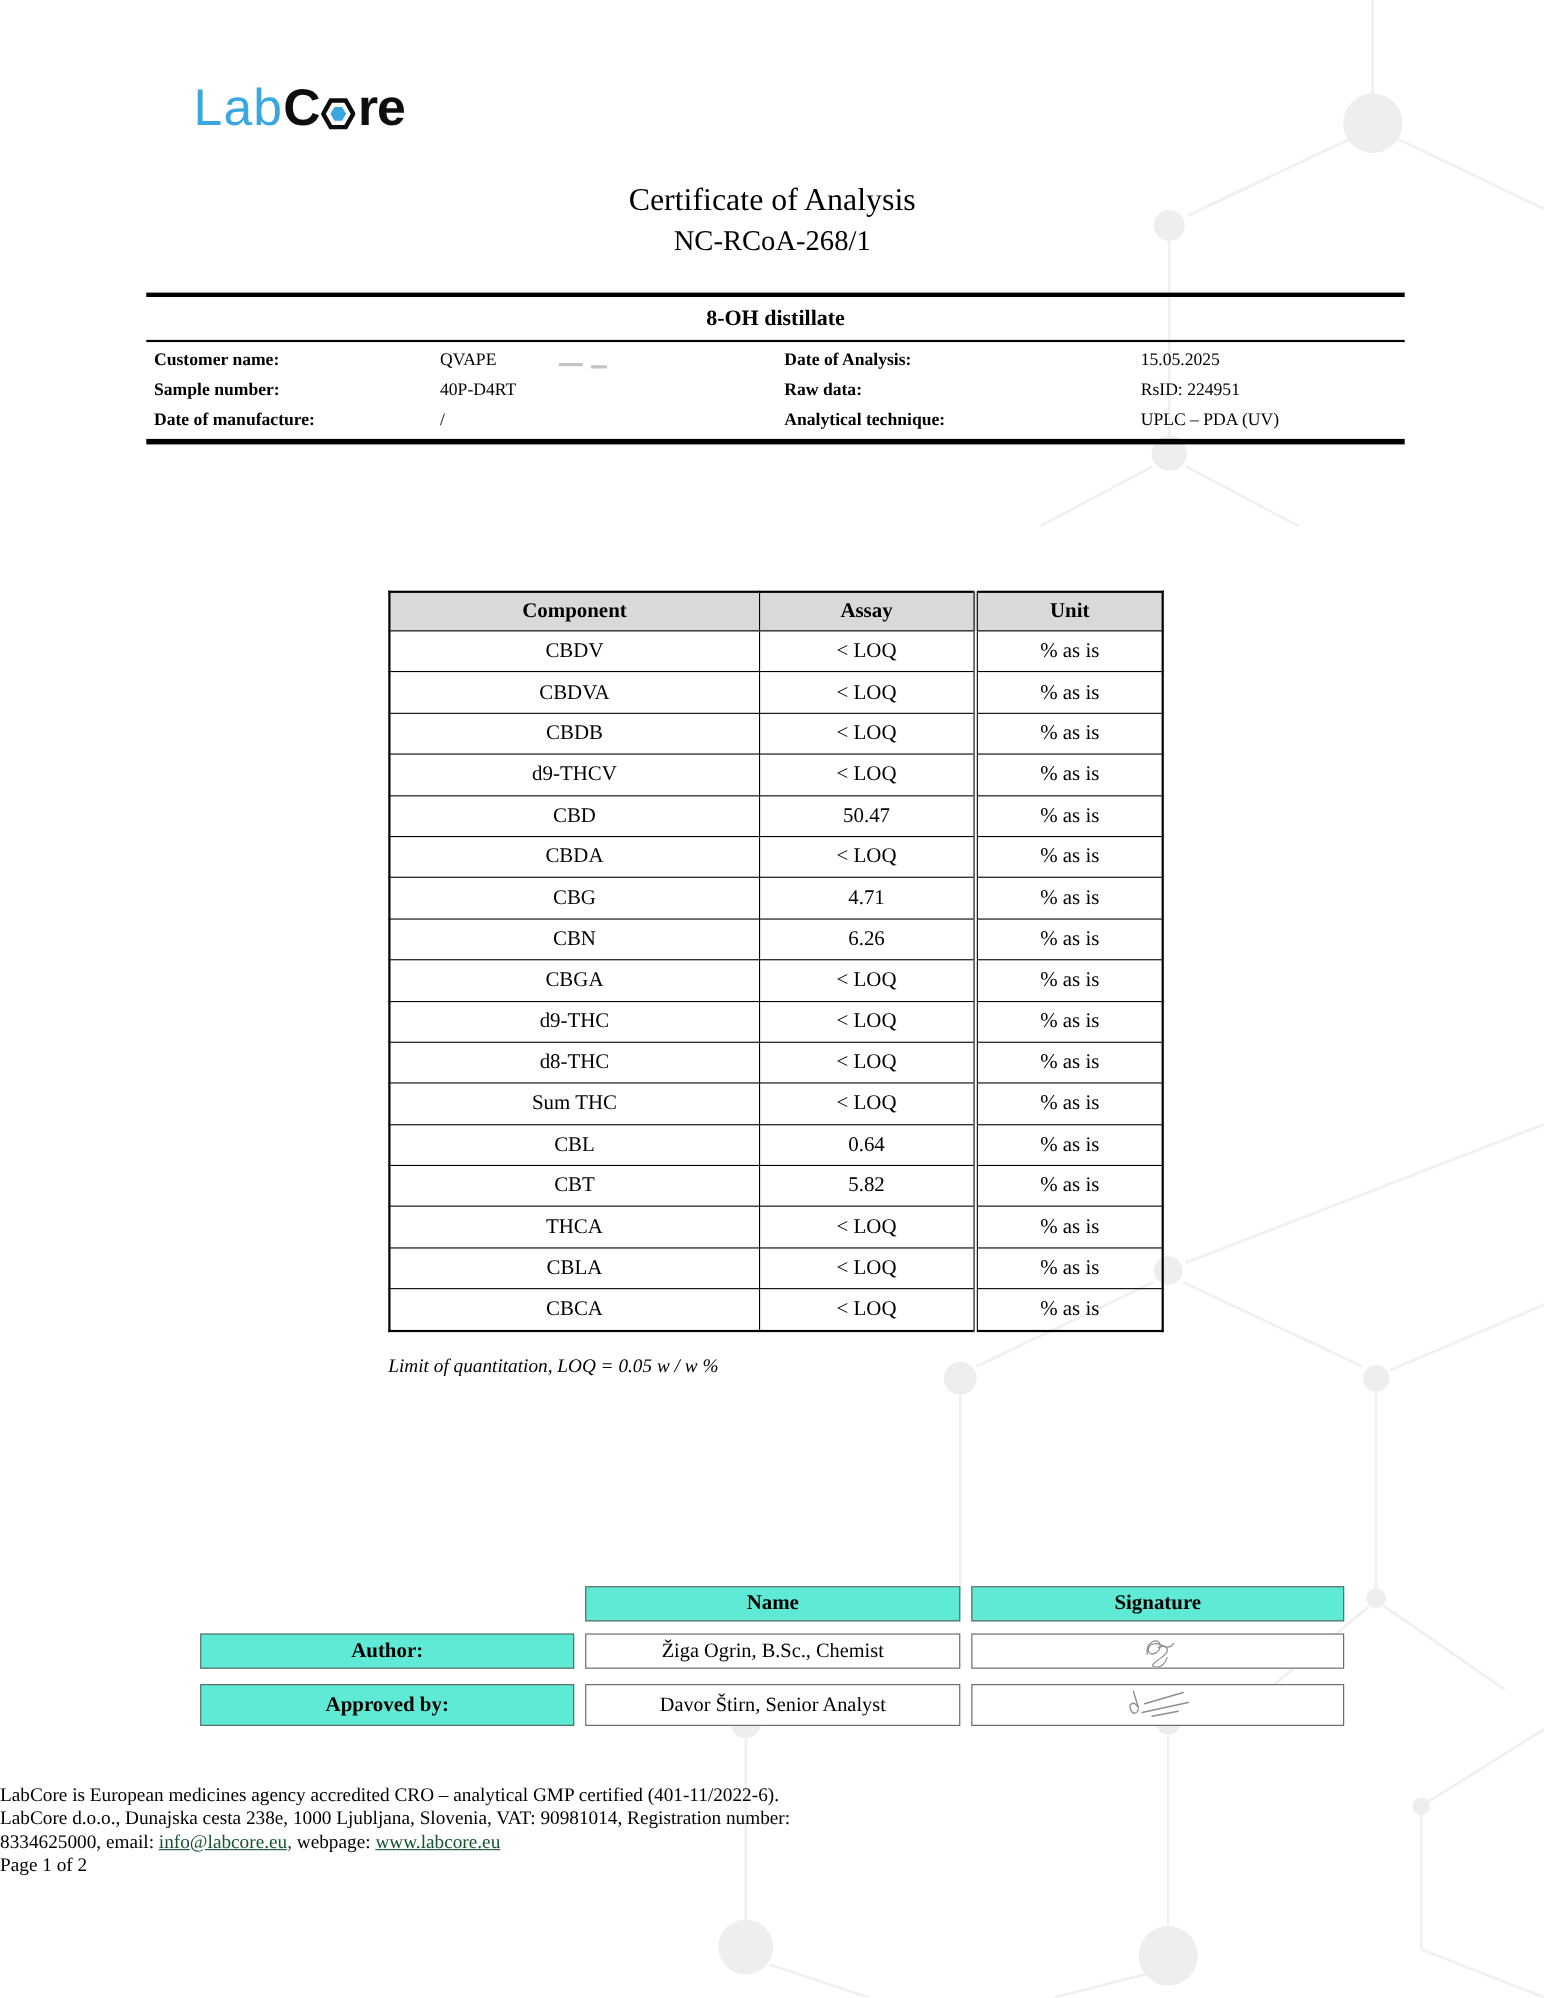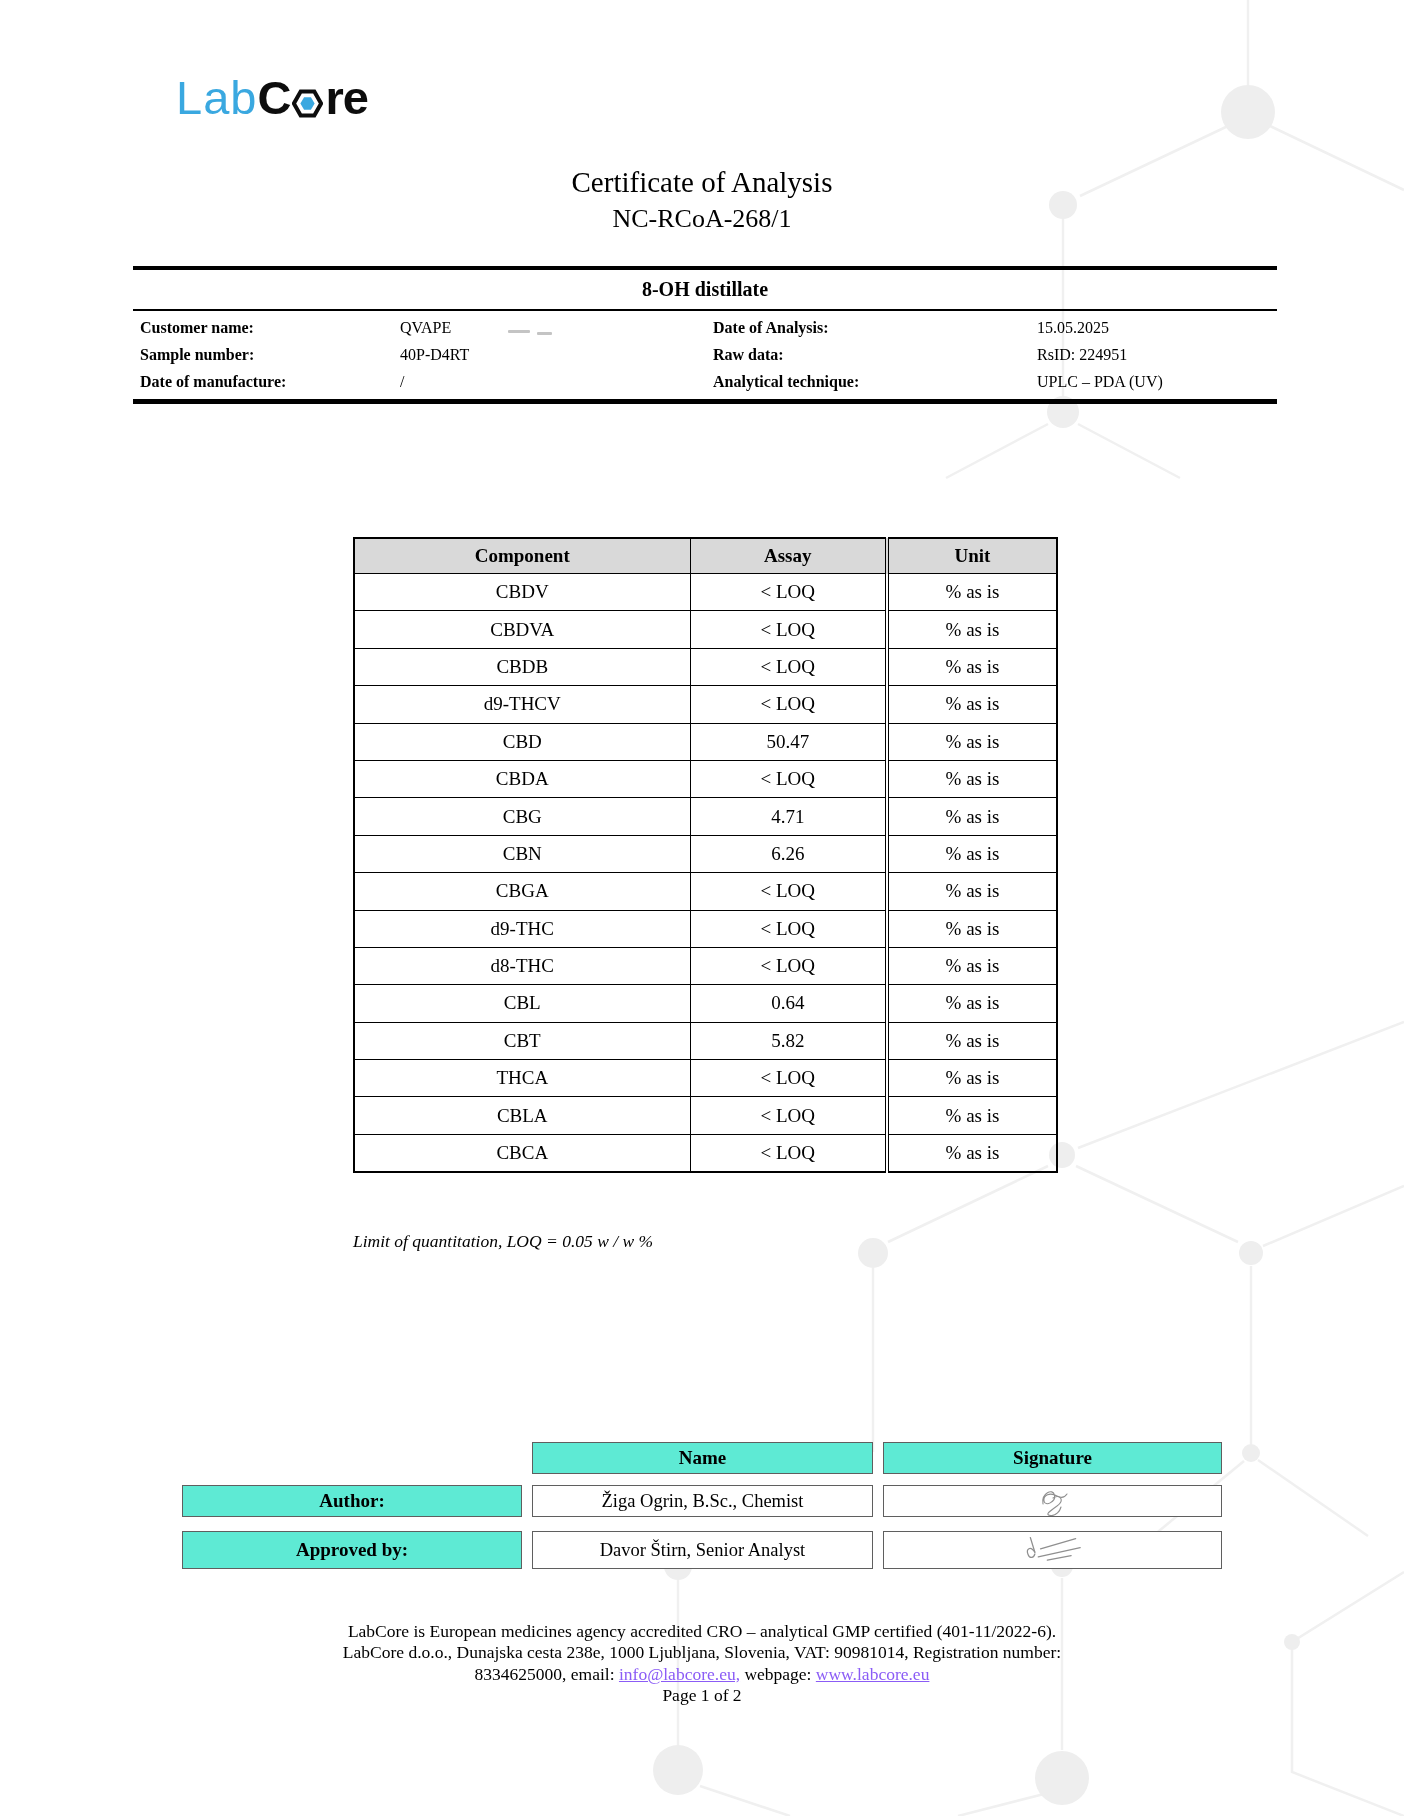--- a/index.html
+++ b/index.html
@@ -46,23 +46,23 @@
   .footnote{position:absolute;left:353px;top:1231px;font-style:italic;font-size:17.5px;}
 
   
   .sigbox{position:absolute;border:1.6px solid #5f5f5f;display:flex;
           align-items:center;justify-content:center;background:#fff;box-sizing:border-box;}
   .sigbox.gray{background:#5eead4;font-weight:bold;font-size:19px;text-align:right;}
   .sigbox.name{font-size:18.5px;}
   .sig-svg{display:block;}
 
   
-  .footer{position:absolute;left:0;right:0;top:1621px;text-align:center;
+  .footer{position:absolute;left:0;right:0;top:1621px;
           font-size:17.5px;line-height:21.3px;}
-  .footer a{color:#8b5cf6;text-decoration:underline;}
+  .footer a{color:#14532d;text-decoration:underline;}
 </style>
 </head>
 <body>
 
 <div class="page">
 
   <svg class="watermark" width="1404" height="1816" viewBox="0 0 1404 1816">
     <g stroke="#f0f0f0" stroke-width="2.5" fill="none">
       <line x1="1248" y1="0" x2="1248" y2="88"></line>
       <line x1="1228" y1="126" x2="1080" y2="196"></line>
@@ -206,20 +206,25 @@
             <td>d9-THC</td>
             <td>&lt; LOQ</td>
             <td class="unit-col">% as is</td>
           </tr>
           <tr>
             <td>d8-THC</td>
             <td>&lt; LOQ</td>
             <td class="unit-col">% as is</td>
           </tr>
           <tr>
+            <td>Sum THC</td>
+            <td>&lt; LOQ</td>
+            <td class="unit-col">% as is</td>
+          </tr>
+          <tr>
             <td>CBL</td>
             <td>0.64</td>
             <td class="unit-col">% as is</td>
           </tr>
           <tr>
             <td>CBT</td>
             <td>5.82</td>
             <td class="unit-col">% as is</td>
           </tr>
           <tr>

